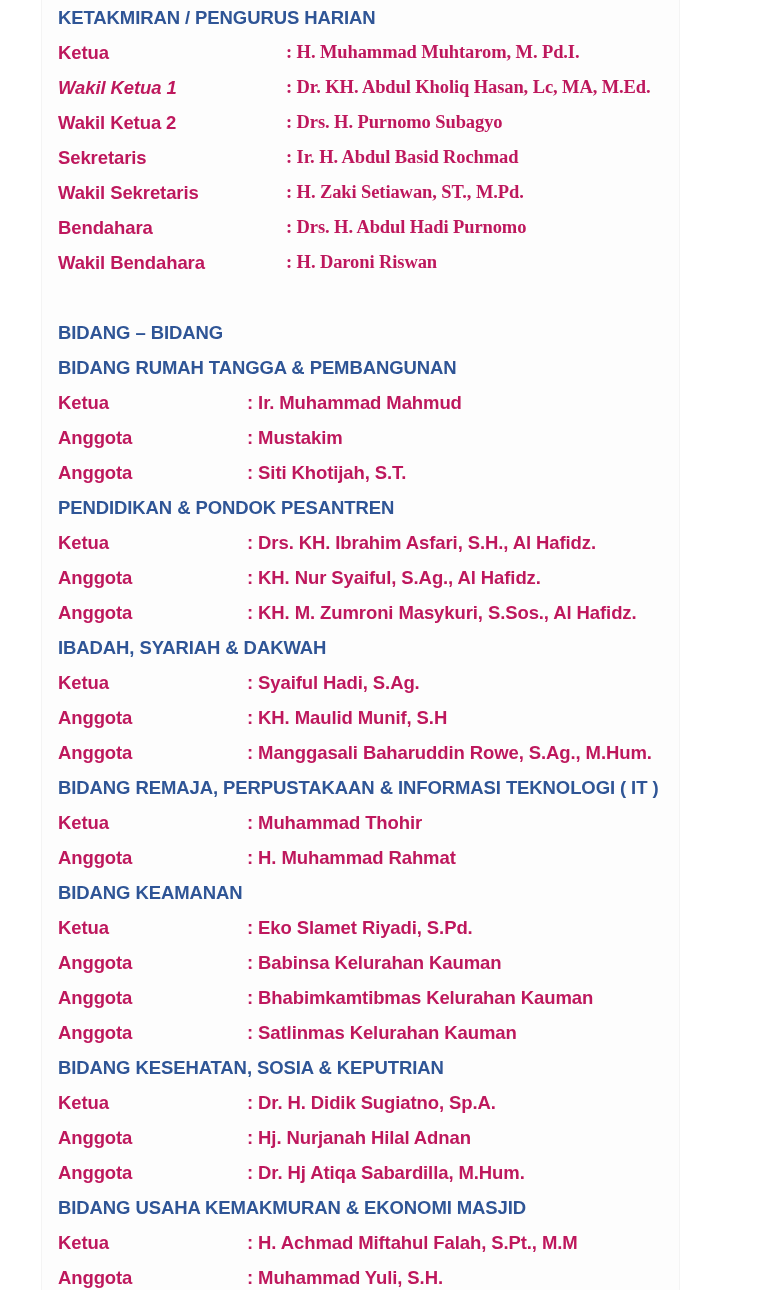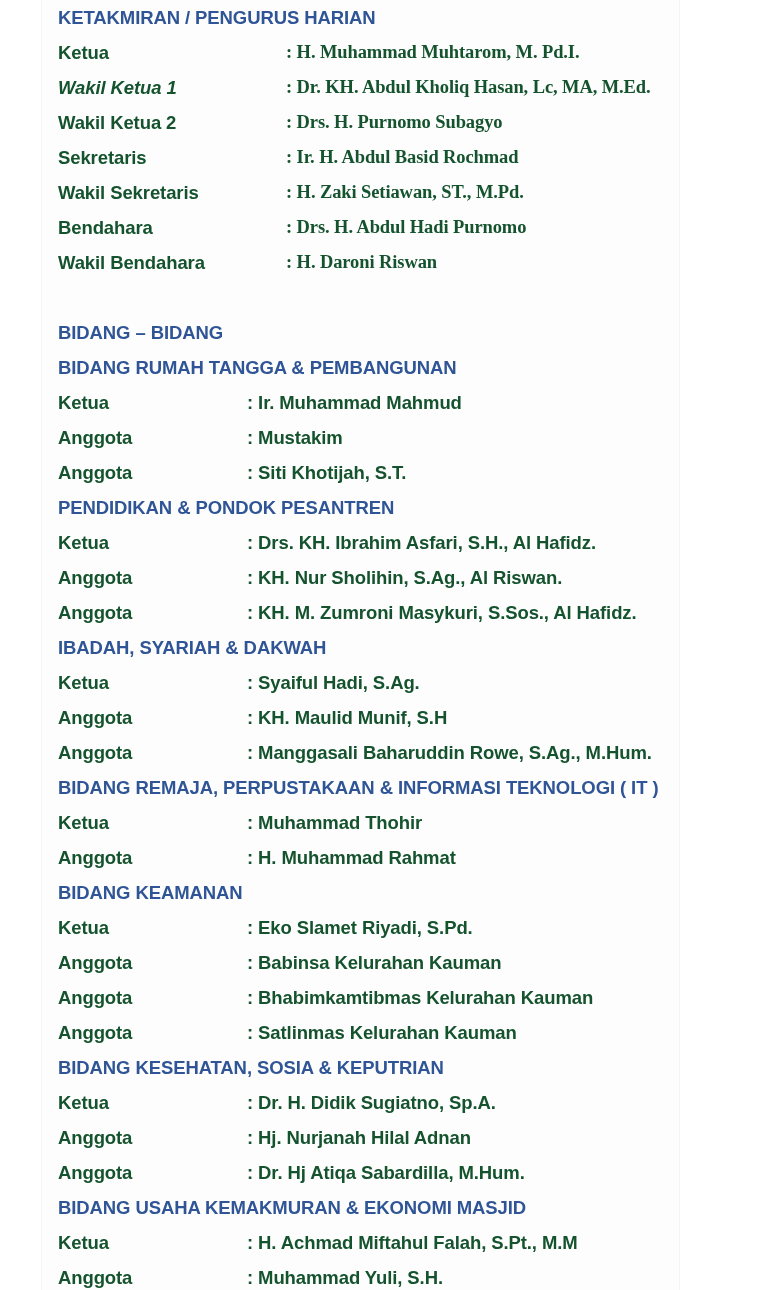--- a/index.html
+++ b/index.html
@@ -67,21 +67,21 @@
   .row {
     display: block;
     position: relative;
     height: 35px;
     line-height: 35px;
     white-space: nowrap;
     padding-left: 16px;
   }
   .row .label,
   .row .value {
-    color: #14532d;
+    color: #be185d;
     font-weight: bold;
     font-size: 18.5px;
     letter-spacing: -0.1px;
     display: inline-block;
     vertical-align: top;
   }
   .row .label {
     width: 0;
   }
   .row .value {
@@ -121,21 +121,21 @@
       <div id="bidang-sections">
           <div class="section">
             <div class="heading">BIDANG RUMAH TANGGA &amp; PEMBANGUNAN</div>
             <div class="row"><span class="label" style="width: auto;">Ketua</span><span class="value">: Ir. Muhammad Mahmud</span></div>
             <div class="row"><span class="label" style="width: auto;">Anggota</span><span class="value">: Mustakim</span></div>
             <div class="row"><span class="label" style="width: auto;">Anggota</span><span class="value">: Siti Khotijah, S.T.</span></div>
           </div>
           <div class="section">
             <div class="heading">PENDIDIKAN &amp; PONDOK PESANTREN</div>
             <div class="row"><span class="label" style="width: auto;">Ketua</span><span class="value">: Drs. KH. Ibrahim Asfari, S.H., Al Hafidz.</span></div>
-            <div class="row"><span class="label" style="width: auto;">Anggota</span><span class="value">: KH. Nur Sholihin, S.Ag., Al Riswan.</span></div>
+            <div class="row"><span class="label" style="width: auto;">Anggota</span><span class="value">: KH. Nur Syaiful, S.Ag., Al Hafidz.</span></div>
             <div class="row"><span class="label" style="width: auto;">Anggota</span><span class="value">: KH. M. Zumroni Masykuri, S.Sos., Al Hafidz.</span></div>
           </div>
           <div class="section">
             <div class="heading">IBADAH, SYARIAH &amp; DAKWAH</div>
             <div class="row"><span class="label" style="width: auto;">Ketua</span><span class="value">: Syaiful Hadi, S.Ag.</span></div>
             <div class="row"><span class="label" style="width: auto;">Anggota</span><span class="value">: KH. Maulid Munif, S.H</span></div>
             <div class="row"><span class="label" style="width: auto;">Anggota</span><span class="value">: Manggasali Baharuddin Rowe, S.Ag., M.Hum.</span></div>
           </div>
           <div class="section">
             <div class="heading">BIDANG REMAJA, PERPUSTAKAAN &amp; INFORMASI TEKNOLOGI ( IT )</div>

